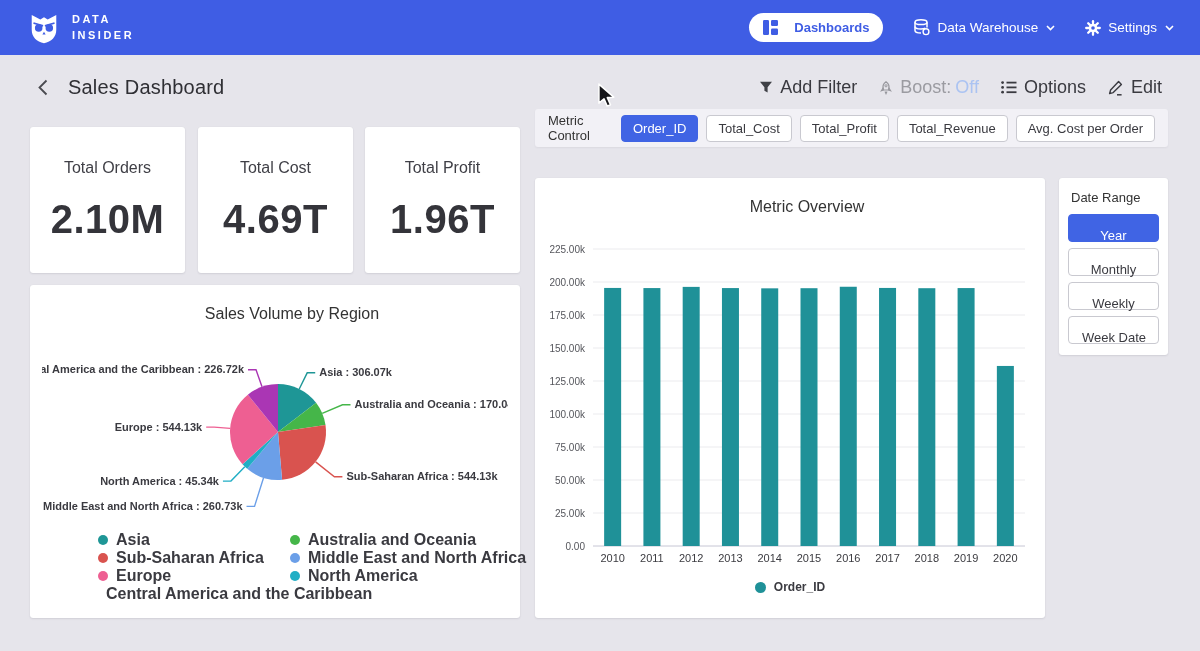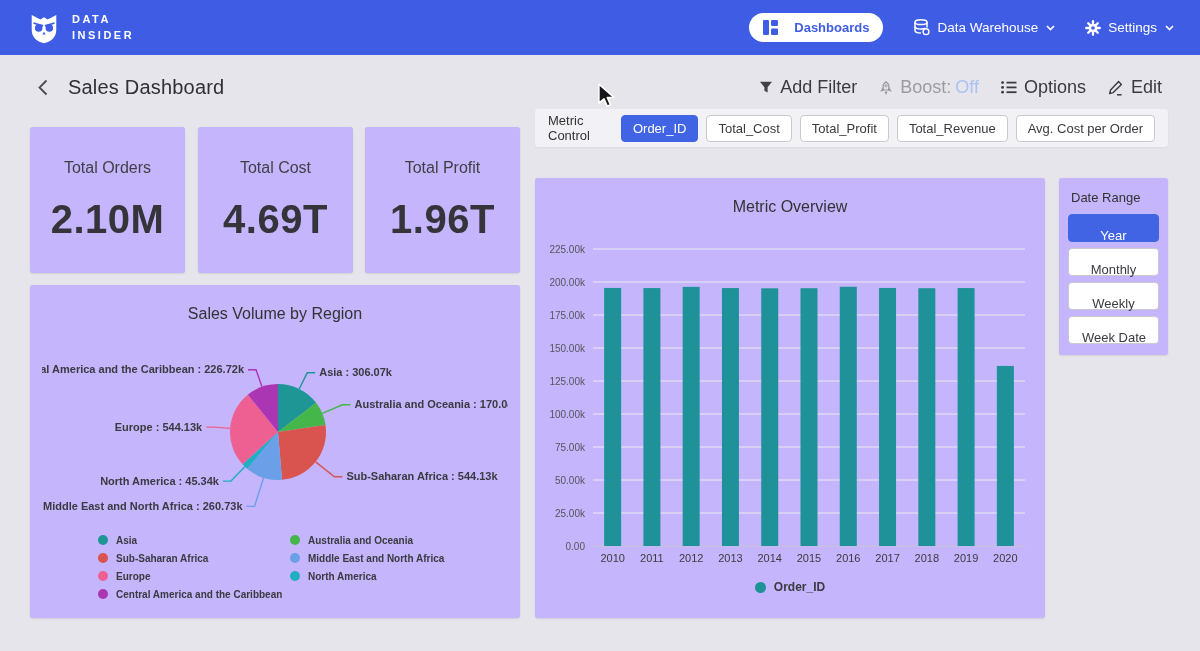--- a/index.html
+++ b/index.html
@@ -24,59 +24,59 @@
                  display:flex; align-items:center; padding:0 32px; }
   .back-btn { background:none; border:none; cursor:pointer; padding:4px 6px; margin-right:14px; display:flex; }
   .page-title { font-size:20px; font-weight:500; color:#2f2f34; letter-spacing:.2px; }
   .header-actions { margin-left:auto; display:flex; align-items:center; gap:22px; }
   .h-act { display:flex; align-items:center; gap:7px; background:none; border:none; cursor:pointer;
            font-family:inherit; font-size:18px; color:#3a3a40; font-weight:500;text-align:center; }
   .boost-label { color:#9b9ba1; font-weight:500; }
   .boost-state { color:#abc3f2; font-weight:500; margin-left:-3px; }
 
   
-  .card { position:absolute; background:#c4b5fd; border-radius:3px;
+  .card { position:absolute; background:#ffffff; border-radius:3px;
           box-shadow:0 1px 2px rgba(40,40,60,.10), 0 0 1px rgba(40,40,60,.08); }
 
   .kpi { width:155px; height:146px; top:127px; display:flex; flex-direction:column;
          align-items:center; justify-content:center; gap:20px; }
   .kpi-label { font-size:16px; color:#3f3f46; font-weight:500; }
   .kpi-value { font-size:40px; font-weight:bold; color:#34343a; letter-spacing:.5px; }
 
   
   .metric-bar { position:absolute; left:535px; top:109px; width:633px; height:38px;
                 background:#f2f1f6; border-radius:3px; display:flex; align-items:center;
                 gap:8px; padding:0 13px; box-shadow:0 1px 2px rgba(40,40,60,.06); }
   .metric-bar-label { font-size:13px; color:#333; margin-right:6px; }
   .pill-btn { font-family:inherit; font-size:13px; color:#3a3a40; background:#fff;
               border:1px solid #c9c9d0; border-radius:4px; padding:5px 11px; cursor:pointer; white-space:nowrap; }
   .pill-btn.selected { background:#4064e4; color:#fff; border-color:#4064e4; }
 
   
   .bar-card { left:535px; top:178px; width:510px; height:440px; }
-  .chart-title { position:absolute; top:20px; left:0; width:100%; text-align:center;
+  .chart-title { position:absolute; top:20px; left:17px; width:100%; text-align:center;
                  font-size:16px; color:#333; font-weight:400; }
   .bar-card svg.plot { position:absolute; left:12px; top:46px; }
   .chart-legend { position:absolute; left:0; top:402px; width:100%; display:flex;
                   align-items:center; justify-content:center; gap:8px; }
   .legend-dot { width:11px; height:11px; border-radius:50%; }
   .chart-legend span { font-size:12px; font-weight:bold; color:#3a3a40; }
 
   
   .date-card { left:1059px; top:178px; width:109px; height:177px; padding:10px 9px; }
   .date-label { font-size:13px; color:#333; margin:2px 0 9px 3px; }
   .date-card .pill-btn { display:block; width:91px; height:25px; padding:13px; margin-bottom:6px; text-align:center; }
 
   
   .pie-card { left:30px; top:285px; width:490px; height:333px; }
   .pie-card svg.plot { position:absolute; left:12px; top:45px; }
   .pie-legend { position:absolute; left:68px; top:246px; display:grid;
                 grid-template-columns:192px auto; grid-auto-rows:18px; column-gap:0; }
   .pie-legend-item { display:flex; align-items:center; gap:8px; white-space:nowrap; }
-  .pie-legend-item span.lbl { font-size:10px; font-weight:bold; color:#3a3a40; }
+  .pie-legend-item span.lbl { font-size:16px; font-weight:bold; color:#3a3a40; }
   .pie-legend-item .legend-dot { width:10px; height:10px; }
 
   .cursor { position:absolute; left:597px; top:83px; z-index:50; pointer-events:none; }
 </style>
 </head>
 <body>
 
 <header class="navbar">
   <div class="brand">
     <svg width="36" height="36" viewBox="0 0 44 44">

